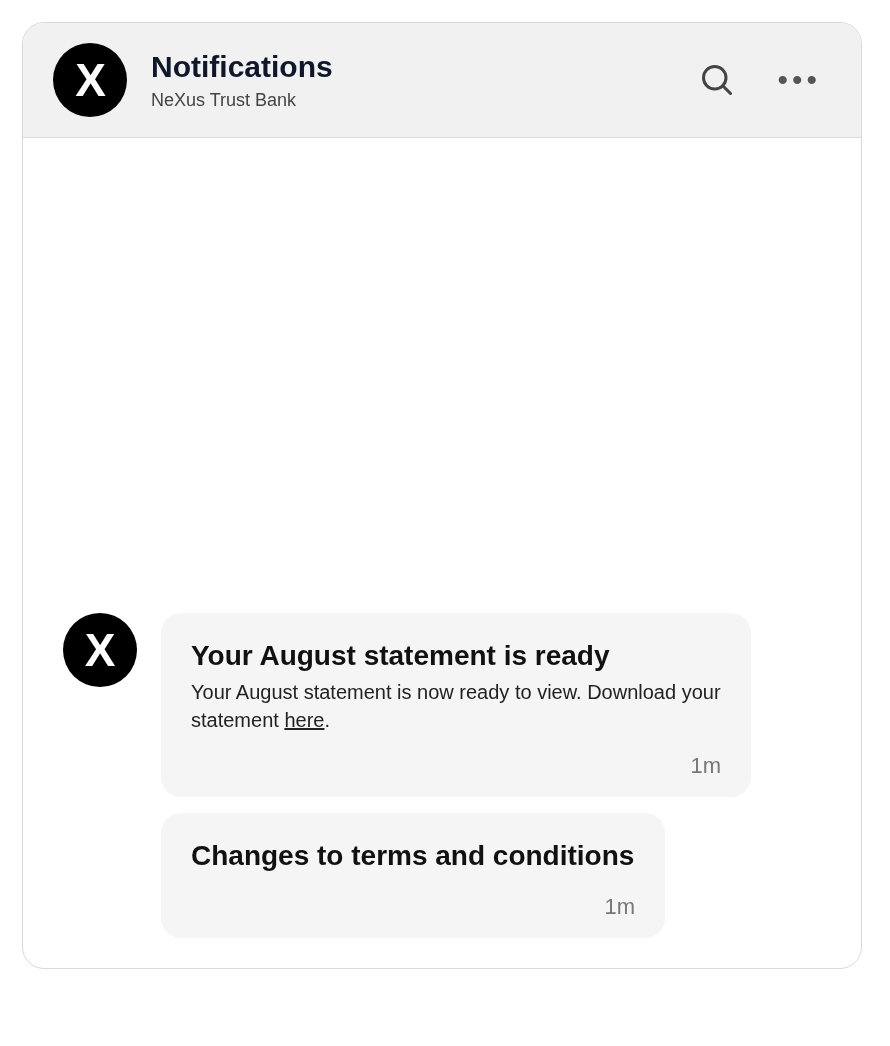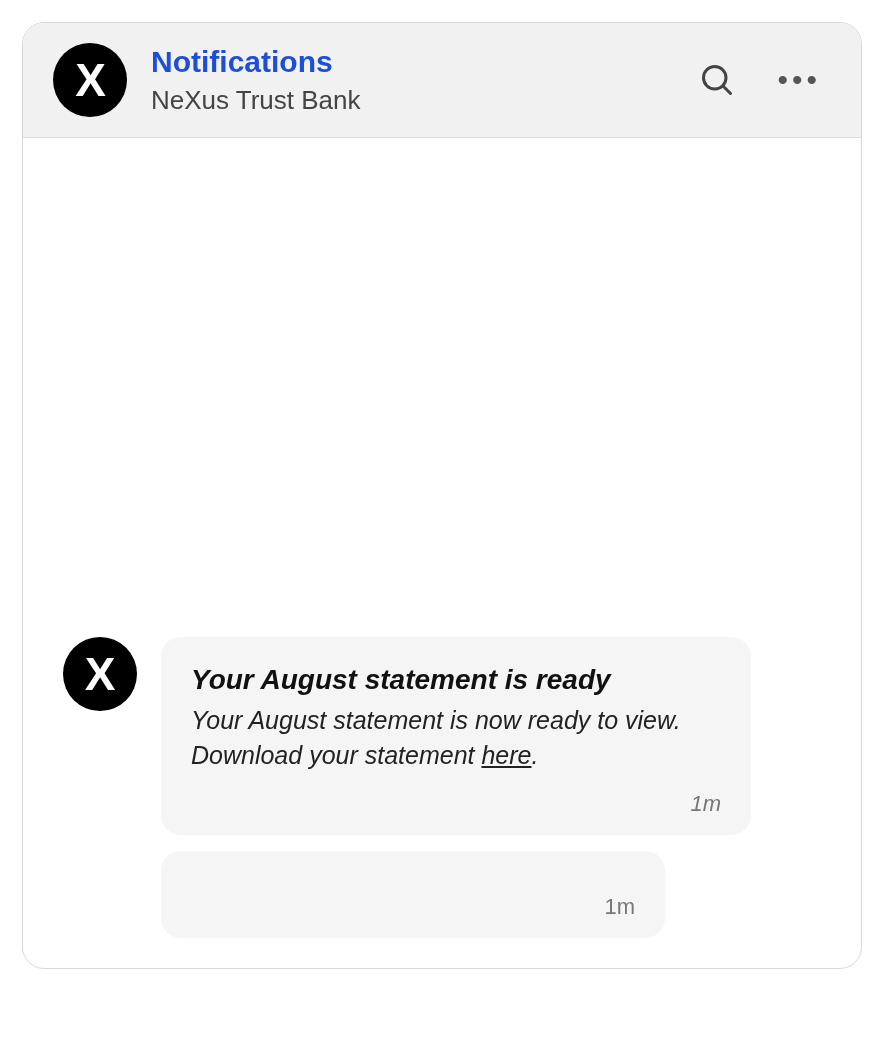--- a/index.html
+++ b/index.html
@@ -48,25 +48,25 @@
       align-items: center;
       justify-content: center;
       font-weight: 800;
       font-size: 46px;
       flex-shrink: 0;
     }
     .header-titles { flex: 1; }
     .header-title {
       font-size: 30px;
       font-weight: 700;
-      color: #1d4ed8;
+      color: #0f172a;
       margin-bottom: 6px;
     }
     .header-subtitle {
-      font-size: 26px;
+      font-size: 18px;
       font-weight: 400;
       color: #444;
     }
     .header-actions {
       display: flex;
       align-items: center;
       gap: 34px;
       margin-right: 6px;
     }
     .icon-btn {
@@ -103,31 +103,31 @@
       display: flex;
       flex-direction: column;
       gap: 16px;
     }
     .bubble {
       background: #f5f5f5;
       border-radius: 20px;
       padding: 24px 30px 18px 30px;
       position: relative;
     }
-    .bubble-1 { width: 590px; font-style: italic; }
+    .bubble-1 { width: 590px; }
     .bubble-2 { width: 504px; }
     .bubble-title {
       font-size: 28px;
       font-weight: 700;
       color: #111;
       margin-bottom: 4px;
       line-height: 1.35;
     }
     .bubble-body {
-      font-size: 25px;
+      font-size: 20px;
       color: #222;
       line-height: 1.38;
     }
     .bubble-body a {
       color: #222;
       text-decoration: underline;
       cursor: pointer;
     }
     .bubble-time {
       font-size: 22px;
@@ -171,20 +171,21 @@
 
         <div class="bubble bubble-1">
           <div class="bubble-title">Your August statement is ready</div>
           <div class="bubble-body">
             <span>Your August statement is now ready to view. Download your statement </span><a>here</a><span>.</span>
           </div>
           <div class="bubble-time">1m</div>
         </div>
 
         <div class="bubble bubble-2">
+          <div class="bubble-title">Changes to terms and conditions</div>
           <div class="bubble-time">1m</div>
         </div>
 
       </div>
     </div>
   </div>
 
 </div>
 
 </body></html>

